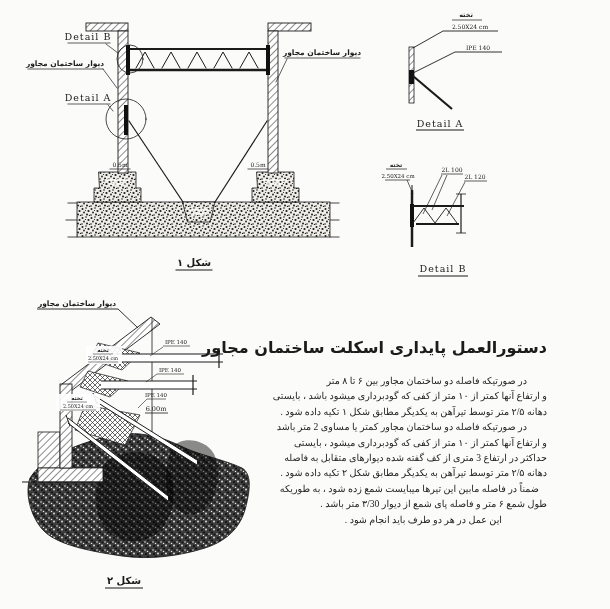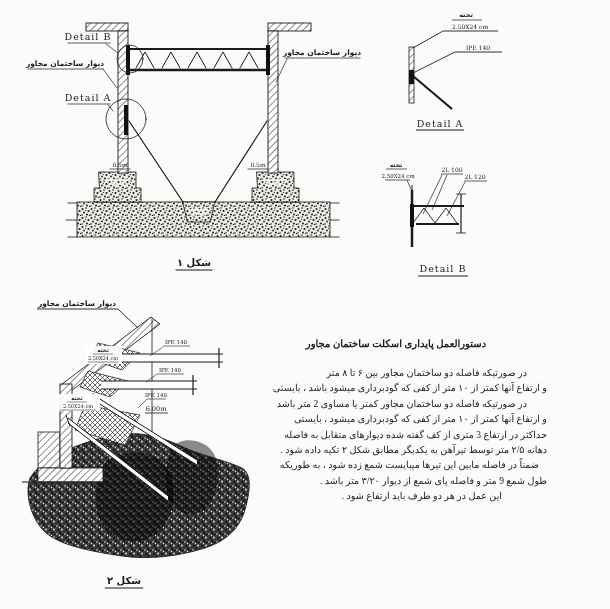--- a/index.html
+++ b/index.html
@@ -14,22 +14,22 @@
   .page{position:absolute;inset:0;}
   svg text{fill:#1b1b1b;}
   .lbl-fa{font-family:"DejaVu Sans",sans-serif;font-weight:bold;}
   .lbl-tiny{font-family:"DejaVu Serif",serif;}
   .caption-en{font-family:"DejaVu Serif",serif;letter-spacing:1px;}
   .instructions{
     position:absolute;left:245px;top:338px;width:302px;
     direction:rtl;text-align:right;
   }
   .instructions .title{
-    font-size:10px;font-weight:bold;text-align:center;
-    margin:0 0 16px 0;white-space:nowrap;font-family:Liberation Serif, serif;
+    font-size:16px;font-weight:bold;text-align:center;
+    margin:0 0 16px 0;white-space:nowrap;
   }
   .instructions .line{
     font-size:9.6px;line-height:15.4px;white-space:nowrap;font-family:Liberation Serif, serif;
   }
   .ind1{padding-right:20px;}
   .ind2{padding-right:8px;padding-left:34px;}
   .ind3{padding-right:45px;}
 </style>
 </head>
 <body>
@@ -256,22 +256,23 @@
     <text x="78" y="408" text-anchor="middle" font-size="5" class="lbl-tiny">2.50X24 cm</text>
     <text x="124" y="584" text-anchor="middle" font-size="10" class="lbl-fa">شکل ۲</text>
   </g>
 </svg>
 
 
 <div class="instructions">
   <div class="title">دستورالعمل پایداری اسکلت ساختمان مجاور</div>
   <div class="line ind1">در صورتیکه فاصله دو ساختمان مجاور بین ۶ تا ۸ متر</div>
   <div class="line">و ارتفاع آنها کمتر از ۱۰ متر از کفی که گودبرداری میشود باشد ، بایستی</div>
+  <div class="line">دهانه ۲/۵ متر توسط تیرآهن به یکدیگر مطابق شکل ۱ تکیه داده شود .</div>
   <div class="line ind1">در صورتیکه فاصله دو ساختمان مجاور کمتر یا مساوی 2 متر باشد</div>
   <div class="line">و ارتفاع آنها کمتر از ۱۰ متر از کفی که گودبرداری میشود ، بایستی</div>
   <div class="line">حداکثر در ارتفاع 3 متری از کف گفته شده دیوارهای متقابل به فاصله</div>
   <div class="line">دهانه ۲/۵ متر توسط تیرآهن به یکدیگر مطابق شکل ۲ تکیه داده شود .</div>
   <div class="line ind2">ضمناً در فاصله مابین این تیرها میبایست شمع زده شود ، به طوریکه</div>
-  <div class="line">طول شمع 9 متر و فاصله پای شمع از دیوار ۳/۲۰ متر باشد .</div>
-  <div class="line ind3">این عمل در هر دو طرف باید ارتفاع شود .</div>
+  <div class="line">طول شمع ۶ متر و فاصله پای شمع از دیوار ۳/30 متر باشد .</div>
+  <div class="line ind3">این عمل در هر دو طرف باید انجام شود .</div>
 </div>
 
 </div>
 
 </body></html>

